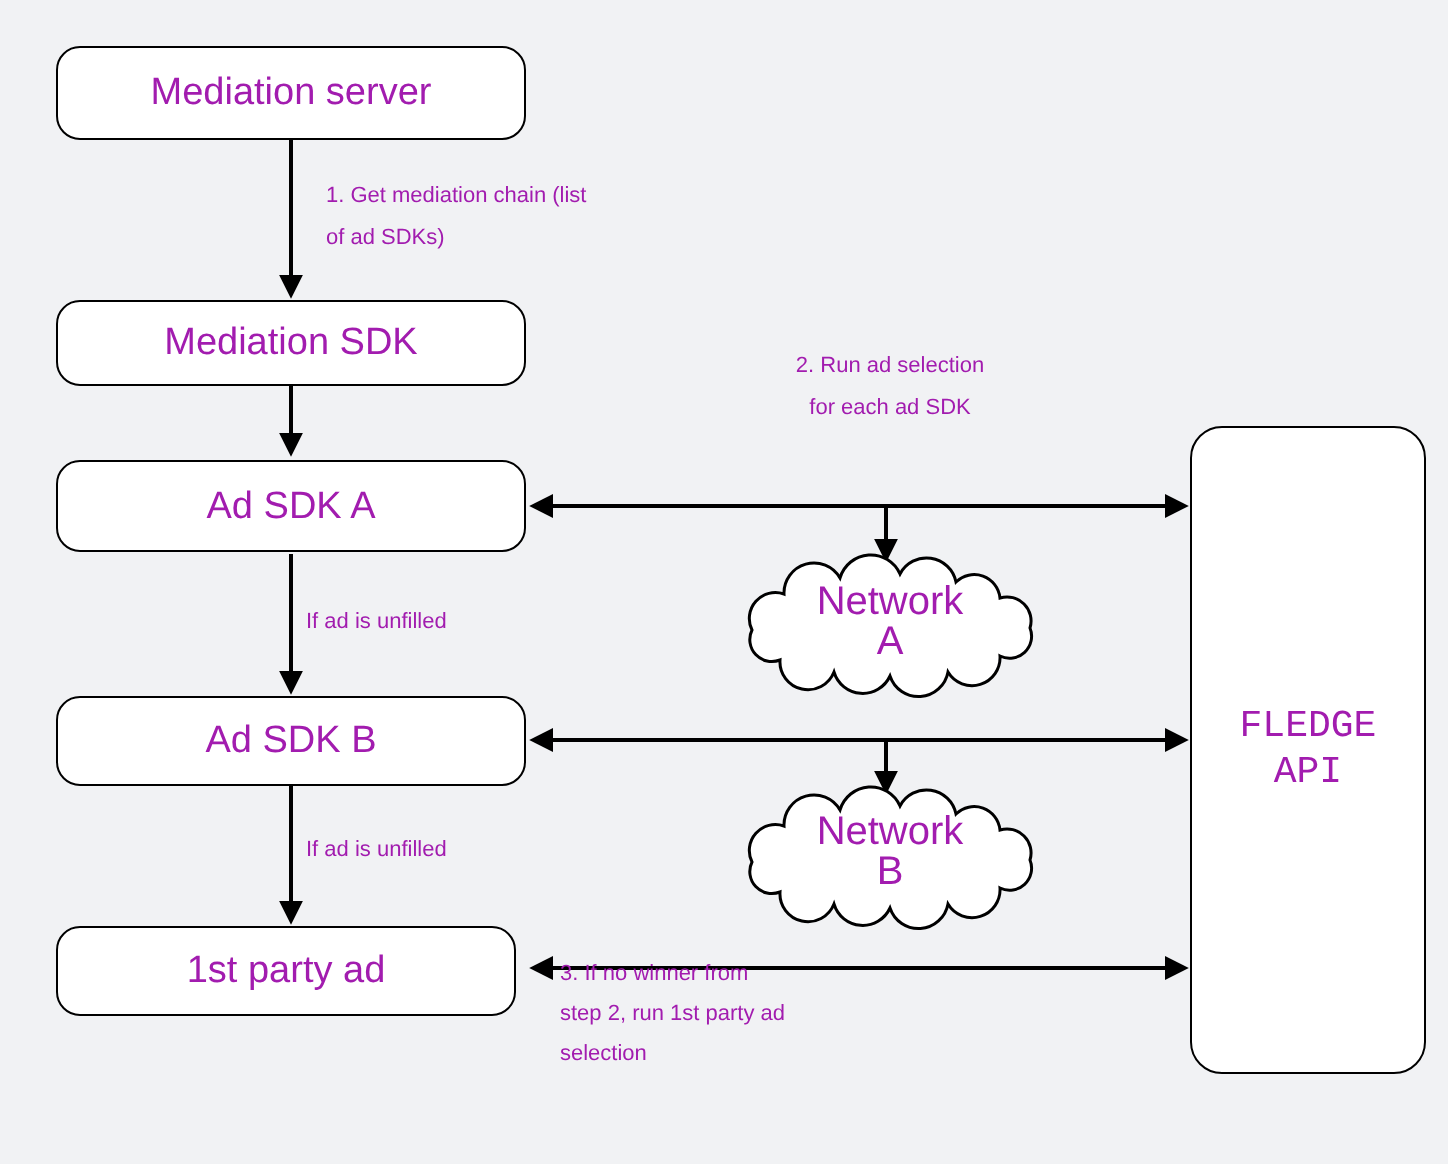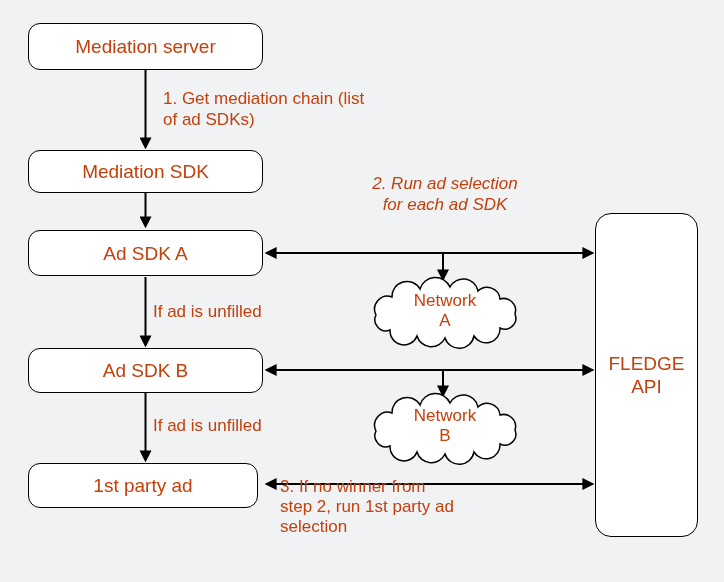--- a/index.html
+++ b/index.html
@@ -4,21 +4,21 @@
 <style>
   * { margin: 0; padding: 0; box-sizing: border-box; }
   html, body { background: #e9eaec; }
   .stage {
     position: relative;
     width: 724px;
     height: 582px;
     background: #f1f2f4;
     overflow: hidden;
     font-family: "Liberation Sans", sans-serif;
-    color: #c2410c;
+    color: #a21caf;
   }
   .layer {
     position: absolute;
     left: 0; top: 0;
     width: 724px; height: 582px;
   }
   .node {
     position: absolute;
     background: #ffffff;
     border: 1.5px solid #000000;
@@ -29,39 +29,39 @@
     text-align: center;
     font-size: 19px;
     line-height: 23px;
     white-space: pre-line;
   }
   .node-mediation-server { left: 28px;  top: 23px;  width: 235px; height: 47px; }
   .node-mediation-sdk    { left: 28px;  top: 150px; width: 235px; height: 43px; }
   .node-ad-sdk-a         { left: 28px;  top: 230px; width: 235px; height: 46px; }
   .node-ad-sdk-b         { left: 28px;  top: 348px; width: 235px; height: 45px; }
   .node-first-party-ad   { left: 28px;  top: 463px; width: 230px; height: 45px; }
-  .node-fledge-api       { left: 595px; top: 213px; width: 103px; height: 324px; border-radius: 16px; }
+  .node-fledge-api       { left: 595px; top: 213px; width: 118px; height: 324px; border-radius: 16px; font-family: Liberation Mono, monospace; }
   .cloud-label {
     position: absolute;
     width: 100px;
     text-align: center;
-    font-size: 17px;
+    font-size: 20px;
     line-height: 20px;
     white-space: pre-line;
   }
   .cloud-label-a { left: 395px; top: 291px; }
   .cloud-label-b { left: 395px; top: 406px; }
   .annotation {
     position: absolute;
-    font-size: 17px;
+    font-size: 11px;
     line-height: 21px;
     white-space: pre-line;
   }
   .annotation-step1 { left: 163px; top: 88px; }
-  .annotation-step2 { left: 370px; top: 173px; width: 150px; text-align: center; font-style: italic; }
+  .annotation-step2 { left: 370px; top: 173px; width: 150px; text-align: center; }
   .annotation-unfilled-a { left: 153px; top: 301px; }
   .annotation-unfilled-b { left: 153px; top: 415px; }
   .annotation-step3 { left: 280px; top: 477px; line-height: 20px; }
   svg .wire { stroke: #000000; stroke-width: 2; fill: none; }
   svg .cloud { stroke: #000000; stroke-width: 1.5; fill: #ffffff; }
 </style>
 </head>
 <body>
 
 <div class="stage">

